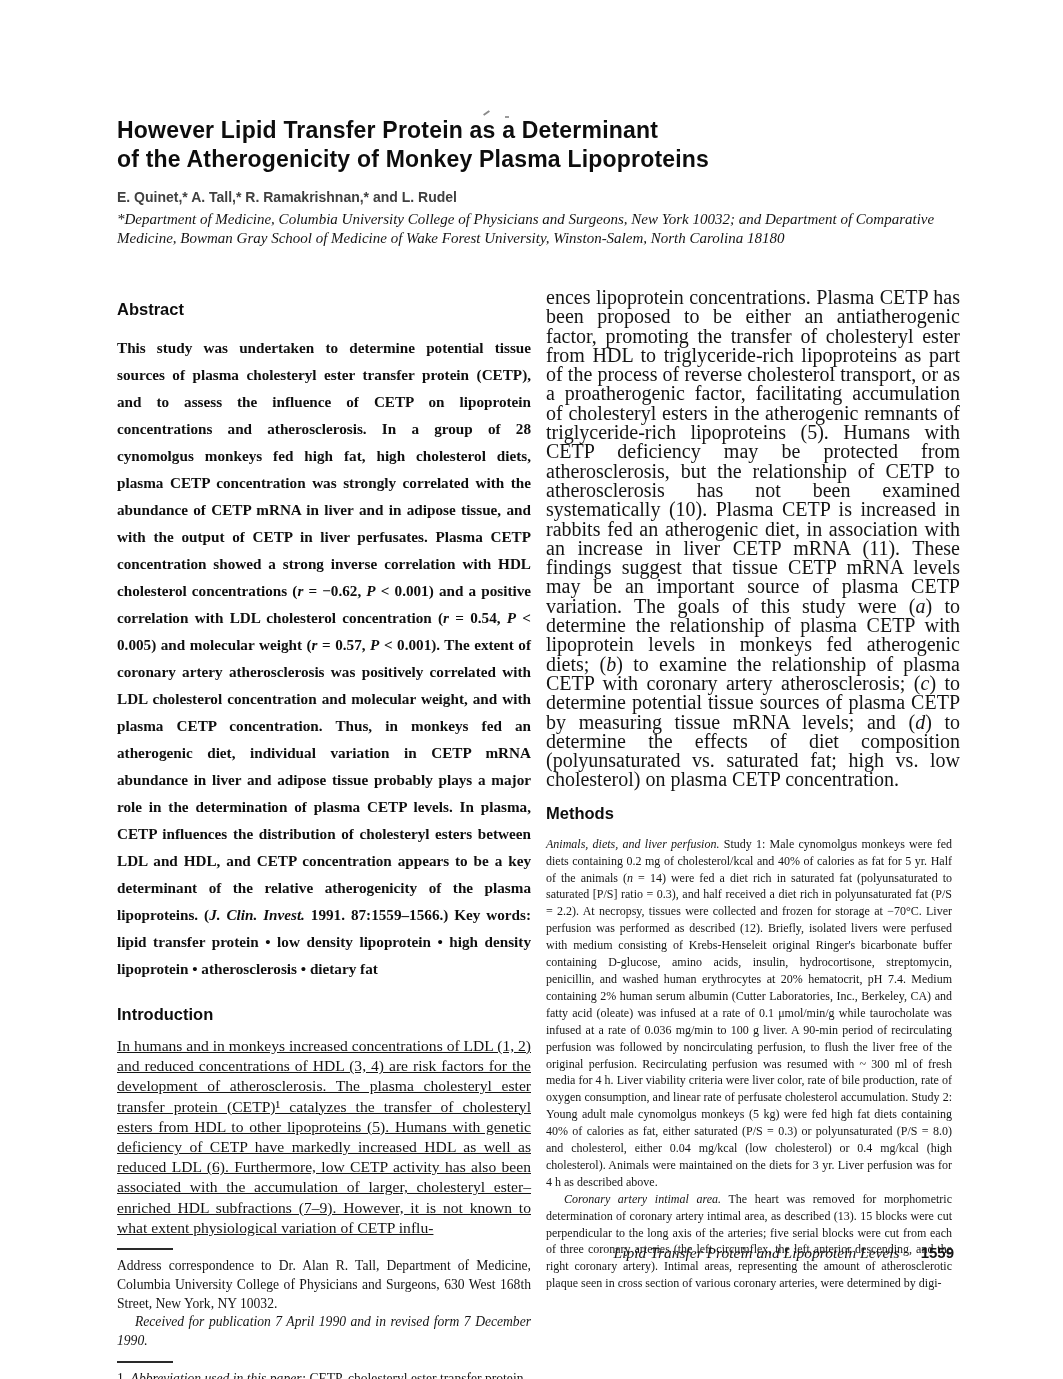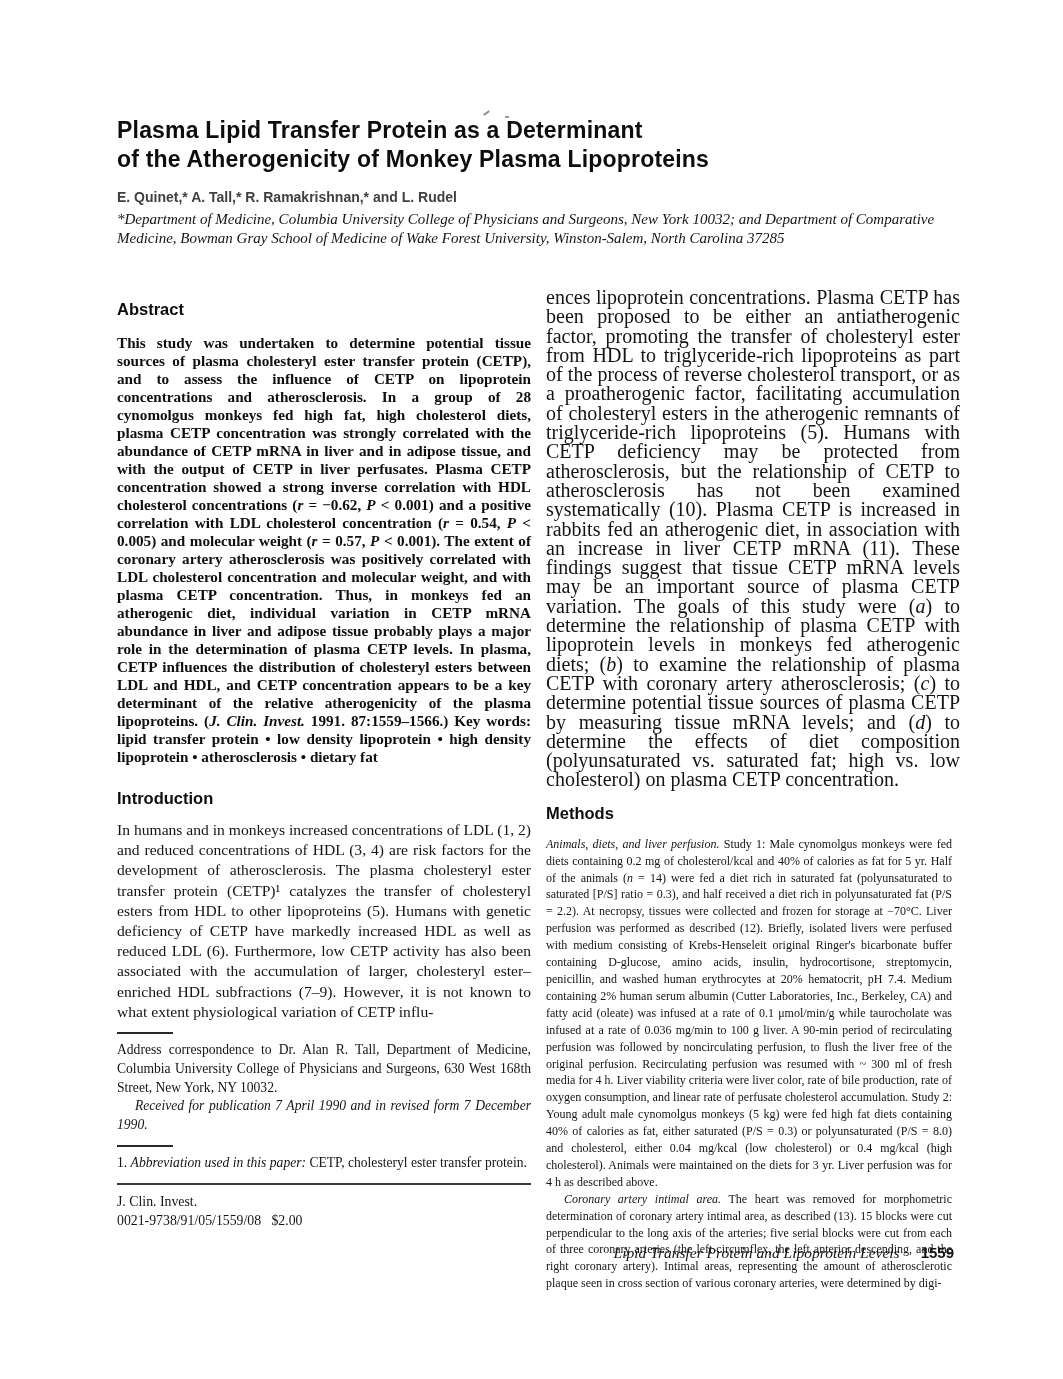--- a/index.html
+++ b/index.html
@@ -27,26 +27,26 @@
 
   .col { position:absolute; width:414px; }
   .col-left  { left:117px; top:300px; }
   .col-right { left:546px; top:288px; }
 
   .heading {
     margin:0; font-family:"Liberation Sans",sans-serif; font-weight:bold;
     font-size:16.5px; color:#0d0d0d;
   }
   .abstract-body {
-    margin:15px 0 0 0; font-weight:bold; font-size:15.2px; line-height:18px;
+    margin:15px 0 0 0; font-weight:bold; font-size:15.2px; line-height:27px;
     text-align:justify; color:#0f0f0f;
   }
   .intro-heading { margin-top:23px; }
   .body-text {
-    margin:12px 0 0 0; font-size:15.6px; line-height:20.2px; text-align:justify;
+    margin:12px 0 0 0; font-size:15.6px; line-height:20.2px; text-align:justify;text-decoration:underline;
   }
   .cont-body {
     margin:0; font-size:20px; line-height:19.3px; text-align:justify;
   }
   .methods-heading { margin-top:14px; }
   .methods-body {
     margin:13px 8px 0 0; font-size:12px; line-height:16.9px; text-align:justify;
   }
   .methods-p2 { margin-top:0; text-indent:18px; }
 
@@ -73,23 +73,23 @@
 <body>
 
 <div class="page">
 
   <div class="artifact">
     <div class="m1"></div>
     <div class="m2"></div>
   </div>
 
   <header class="header">
-    <h1 class="title"><span>Plasma Lipid Transfer Protein as a Determinant</span><br><span>of the Atherogenicity of Monkey Plasma Lipoproteins</span></h1>
+    <h1 class="title"><span>However Lipid Transfer Protein as a Determinant</span><br><span>of the Atherogenicity of Monkey Plasma Lipoproteins</span></h1>
     <div class="authors">E. Quinet,* A. Tall,* R. Ramakrishnan,* and L. Rudel</div>
-    <div class="affiliation">*Department of Medicine, Columbia University College of Physicians and Surgeons, New York 10032; and Department of Comparative Medicine, Bowman Gray School of Medicine of Wake Forest University, Winston-Salem, North Carolina 37285</div>
+    <div class="affiliation">*Department of Medicine, Columbia University College of Physicians and Surgeons, New York 10032; and Department of Comparative Medicine, Bowman Gray School of Medicine of Wake Forest University, Winston-Salem, North Carolina 18180</div>
   </header>
 
   <section class="col col-left">
     <h2 class="heading">Abstract</h2>
     <p class="abstract-body"><span>This study was undertaken to determine potential tissue sources of plasma cholesteryl ester transfer protein (CETP), and to assess the influence of CETP on lipoprotein concentrations and atherosclerosis. In a group of 28 cynomolgus monkeys fed high fat, high cholesterol diets, plasma CETP concentration was strongly correlated with the abundance of CETP mRNA in liver and in adipose tissue, and with the output of CETP in liver perfusates. Plasma CETP concentration showed a strong inverse correlation with HDL cholesterol concentrations (</span><span class="it">r</span><span> = −0.62, </span><span class="it">P</span><span> &lt; 0.001) and a positive correlation with LDL cholesterol concentration (</span><span class="it">r</span><span> = 0.54, </span><span class="it">P</span><span> &lt; 0.005) and molecular weight (</span><span class="it">r</span><span> = 0.57, </span><span class="it">P</span><span> &lt; 0.001). The extent of coronary artery atherosclerosis was positively correlated with LDL cholesterol concentration and molecular weight, and with plasma CETP concentration. Thus, in monkeys fed an atherogenic diet, individual variation in CETP mRNA abundance in liver and adipose tissue probably plays a major role in the determination of plasma CETP levels. In plasma, CETP influences the distribution of cholesteryl esters between LDL and HDL, and CETP concentration appears to be a key determinant of the relative atherogenicity of the plasma lipoproteins. (</span><span class="it">J. Clin. Invest.</span><span> 1991. 87:1559–1566.) Key words: lipid transfer protein • low density lipoprotein • high density lipoprotein • atherosclerosis • dietary fat</span></p>
 
     <h2 class="heading intro-heading">Introduction</h2>
     <p class="body-text">In humans and in monkeys increased concentrations of LDL (1, 2) and reduced concentrations of HDL (3, 4) are risk factors for the development of atherosclerosis. The plasma cholesteryl ester transfer protein (CETP)¹ catalyzes the transfer of cholesteryl esters from HDL to other lipoproteins (5). Humans with genetic deficiency of CETP have markedly increased HDL as well as reduced LDL (6). Furthermore, low CETP activity has also been associated with the accumulation of larger, cholesteryl ester–enriched HDL subfractions (7–9). However, it is not known to what extent physiological variation of CETP influ-</p>
 
     <div class="rule-short"></div>

